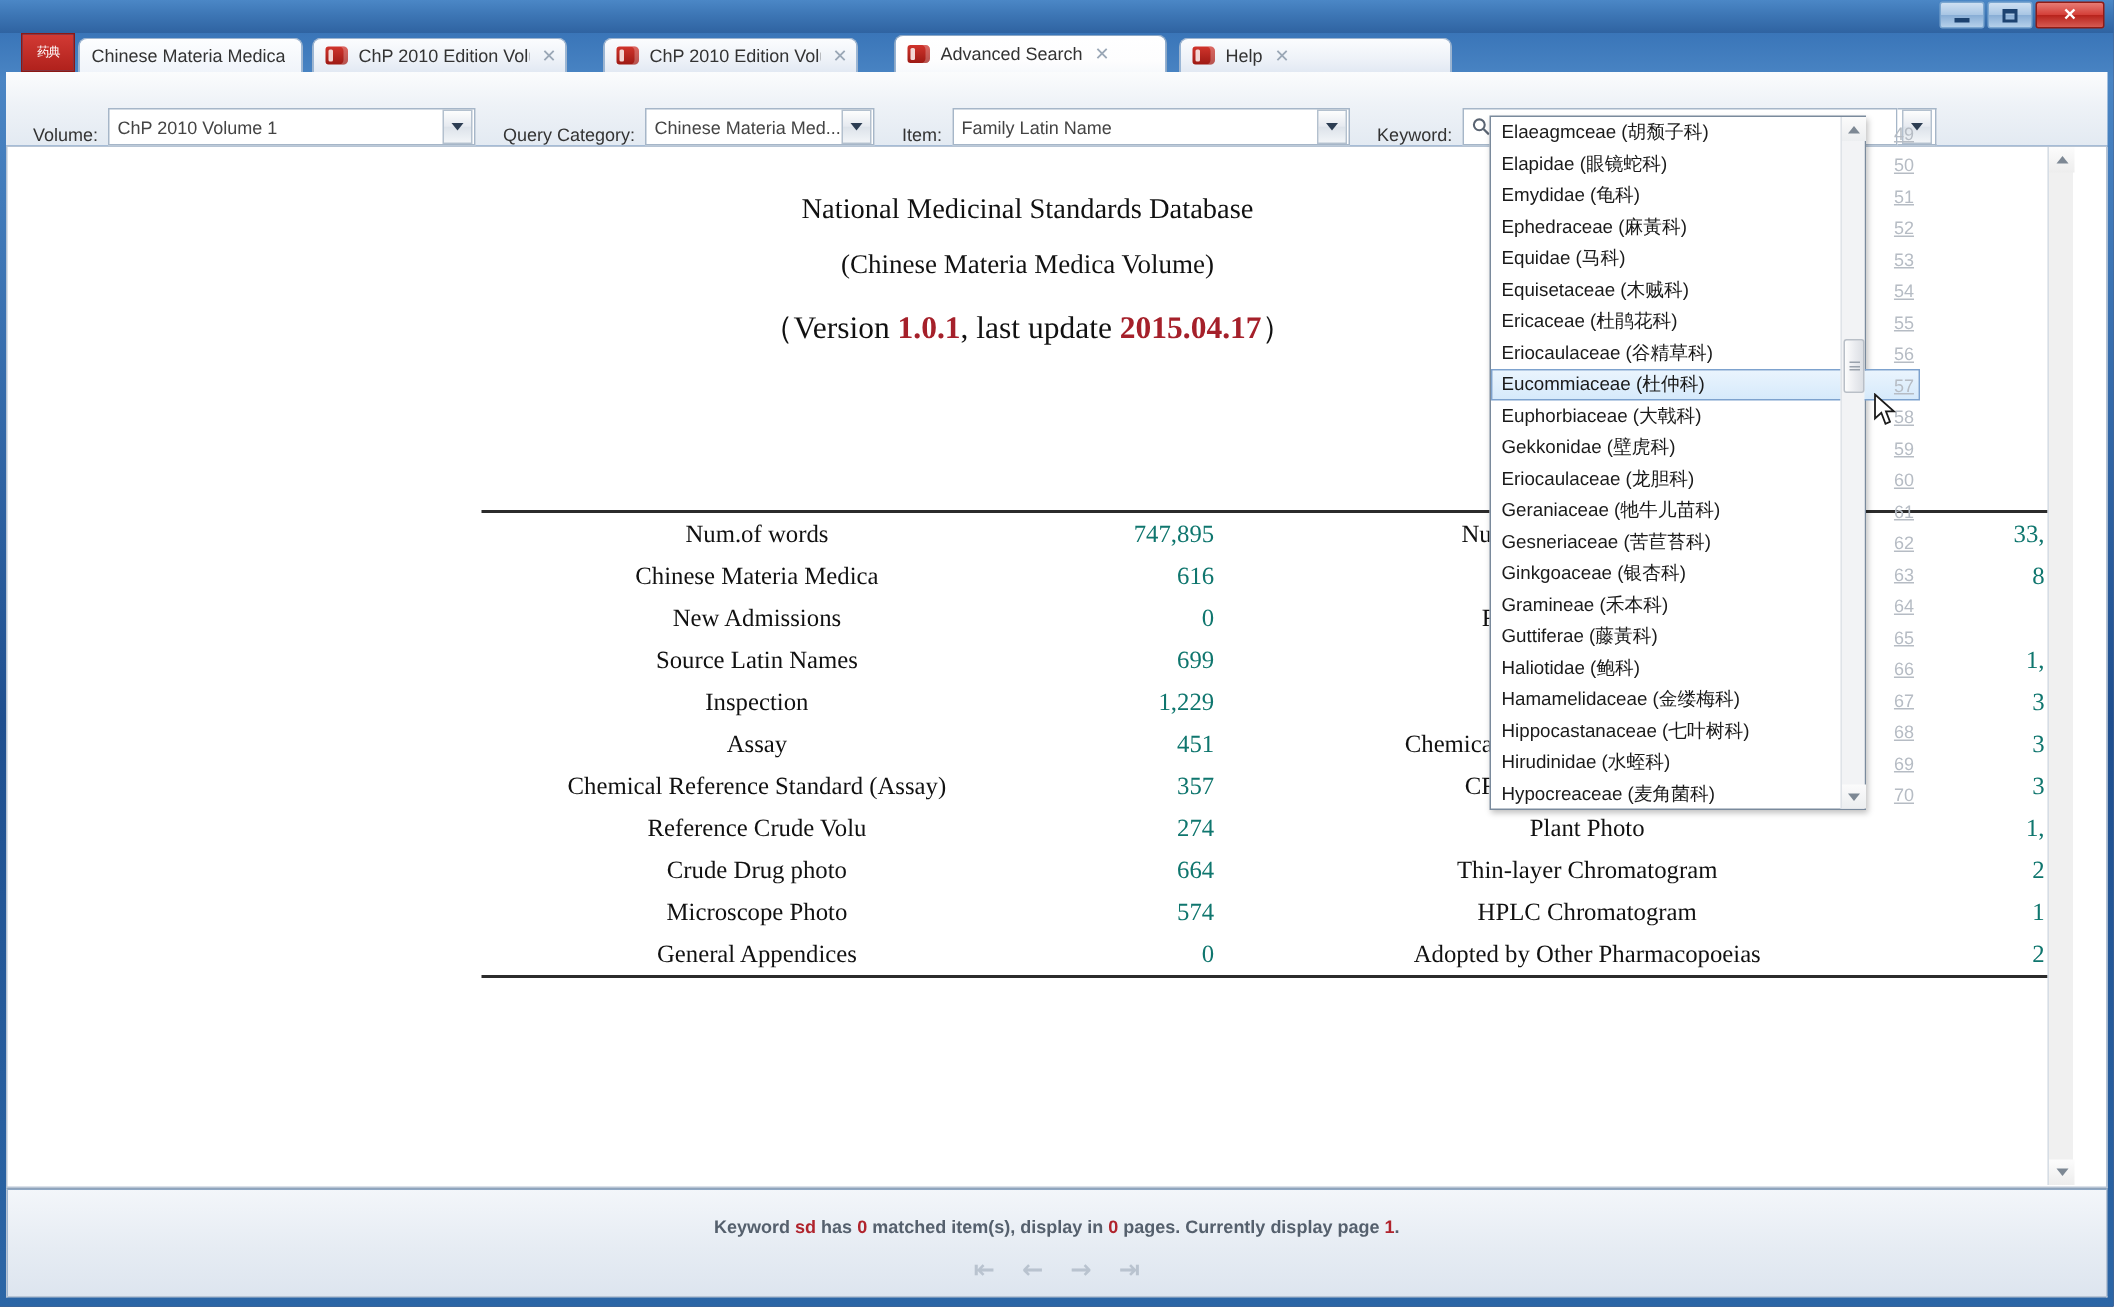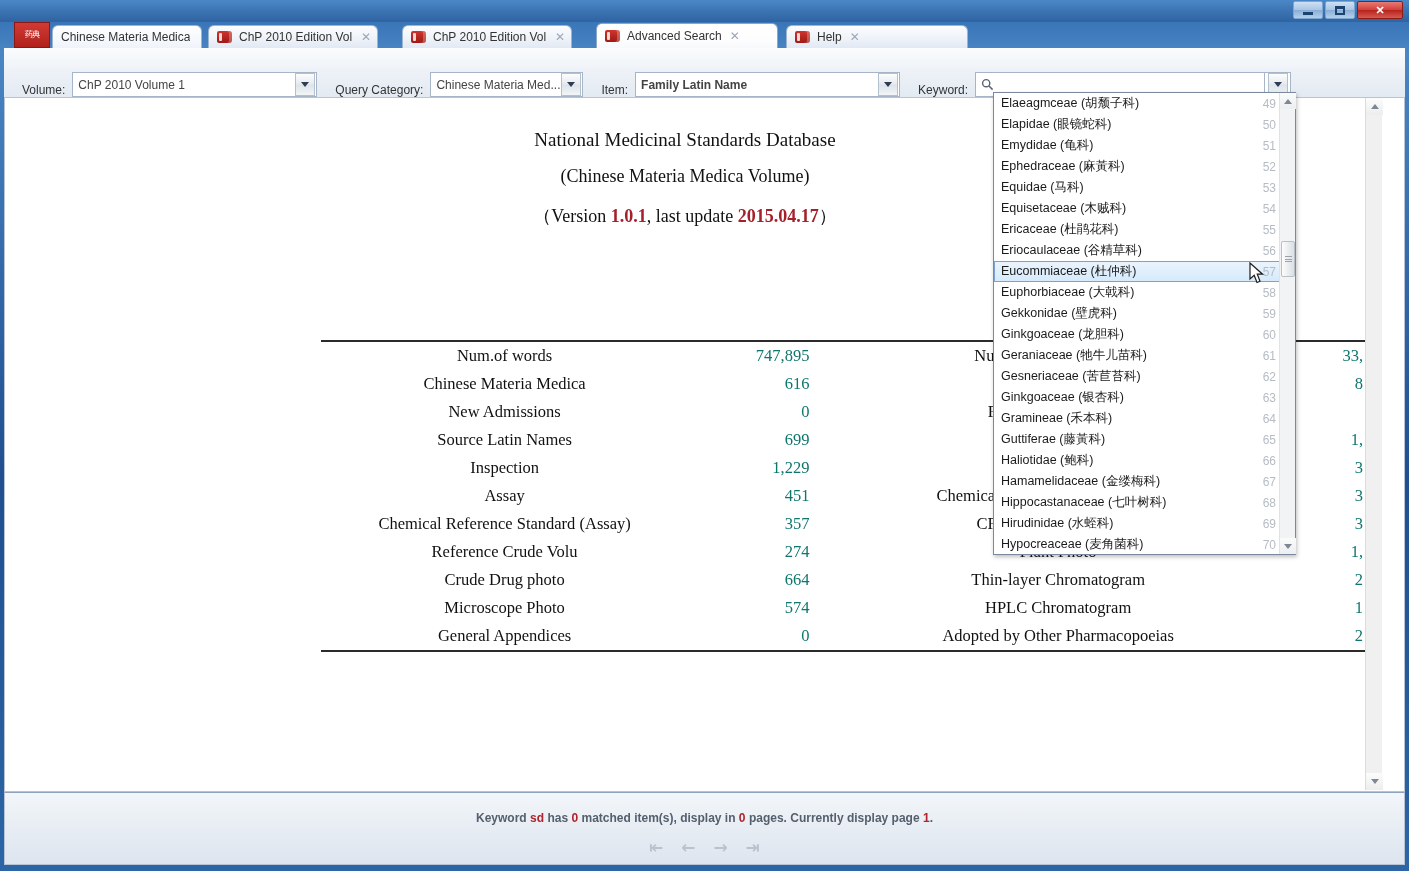--- a/index.html
+++ b/index.html
@@ -127,21 +127,21 @@
     background: #ffffff; border: 1px solid #b7c4d4; border-top: none;
     overflow: hidden;
   }
   #doc { position: relative; width: 1377px; height: 692px; }
   .doctitle {
     text-align: center; font-family: "Liberation Serif", serif;
     color: #111; font-size: 19px; margin: 0;
   }
   #t1 { position: absolute; left: 0; top: 31px; width: 1360px; }
   #t2 { position: absolute; left: 0; top: 68px; width: 1360px; font-size: 18px; }
-  #t3 { position: absolute; left: 0; top: 106px; width: 1360px; font-size: 18px; }
+  #t3 { position: absolute; left: 0; top: 106px; width: 1360px; font-size: 21px; }
   #t3 .red { color: #a5202a; font-weight: bold; }
 
   #stats {
     position: absolute; left: 316px; top: 242px; width: 1050px;
     border-top: 2px solid #2b2b2b; border-bottom: 2px solid #2b2b2b;
     padding: 0;
   }
   #stats table { border-collapse: collapse; width: 100%; }
   #stats td {
     font-family: "Liberation Serif", serif; font-size: 16.5px;
@@ -172,31 +172,31 @@
   }
   #statusline {
     text-align: center; font-size: 12px; color: #55606d; padding-top: 18px;
   }
   #statusline b { color: #b0232c; }
   #pager { display: flex; justify-content: center; gap: 18px; margin-top: 14px; }
   .pgbtn { font-size: 17px; color: #b9c3cf; line-height: 1; font-family: "DejaVu Sans", sans-serif; }
 
   
   #popup {
-    position: absolute; left: 993px; top: 92px; width: 303px; height: 463px;
+    position: absolute; left: 993px; top: 77px; width: 251px; height: 463px;
     background: #fff; border: 1px solid #7a8a9c; z-index: 40;
     box-shadow: 1px 2px 4px rgba(0,0,0,.25);
   }
   #poplist { position: absolute; left: 0; top: 0; width: 286px; height: 461px; overflow: hidden; }
   .opt {
     height: 21px; display: flex; align-items: center;
     font-size: 12.5px; color: #1a1a1a; padding: 0 4px 0 7px;
   }
   .opt .oname { flex: 1; white-space: nowrap; }
-  .opt .onum  { color: #b6bcc4; font-size: 12px; }
+  .opt .onum  { color: #b6bcc4; font-size: 12px; text-decoration: underline; }
   .opt.sel {
     background: linear-gradient(180deg,#eaf4fd,#d6eafb);
     border: 1px solid #7da2ce; height: 21px;
     padding: 0 3px 0 6px;
   }
   #popscroll {
     position: absolute; right: 0; top: 0; width: 16px; height: 461px;
     background: #f2f3f5; border-left: 1px solid #dfe3e8;
   }
   #popscroll .sbtn {
@@ -288,21 +288,21 @@
 
     <span class="fieldlabel">Query Category:</span>
     <div class="combo" style="width:153px;">
       <span class="ctext">Chinese  Materia Med...</span>
       <span class="cbtn">
           <i class="chev"></i>
         </span>
     </div>
 
     <span class="fieldlabel">Item:</span>
-    <div class="combo" style="width:265px;font-weight:bold;">
+    <div class="combo" style="width:265px;">
       <span class="ctext">Family Latin Name</span>
       <span class="cbtn">
           <i class="chev"></i>
         </span>
     </div>
 
     <span class="fieldlabel">Keyword:</span>
     <div id="searchwrap">
       <span class="mag">
         <svg width="13" height="13" viewBox="0 0 13 13">
@@ -481,21 +481,21 @@
         </div>
         <div class="opt">
           <span class="oname">Euphorbiaceae (大戟科)</span>
           <span class="onum">58</span>
         </div>
         <div class="opt">
           <span class="oname">Gekkonidae (壁虎科)</span>
           <span class="onum">59</span>
         </div>
         <div class="opt">
-          <span class="oname">Ginkgoaceae (龙胆科)</span>
+          <span class="oname">Eriocaulaceae (龙胆科)</span>
           <span class="onum">60</span>
         </div>
         <div class="opt">
           <span class="oname">Geraniaceae (牠牛儿苗科)</span>
           <span class="onum">61</span>
         </div>
         <div class="opt">
           <span class="oname">Gesneriaceae (苦苣苔科)</span>
           <span class="onum">62</span>
         </div>

